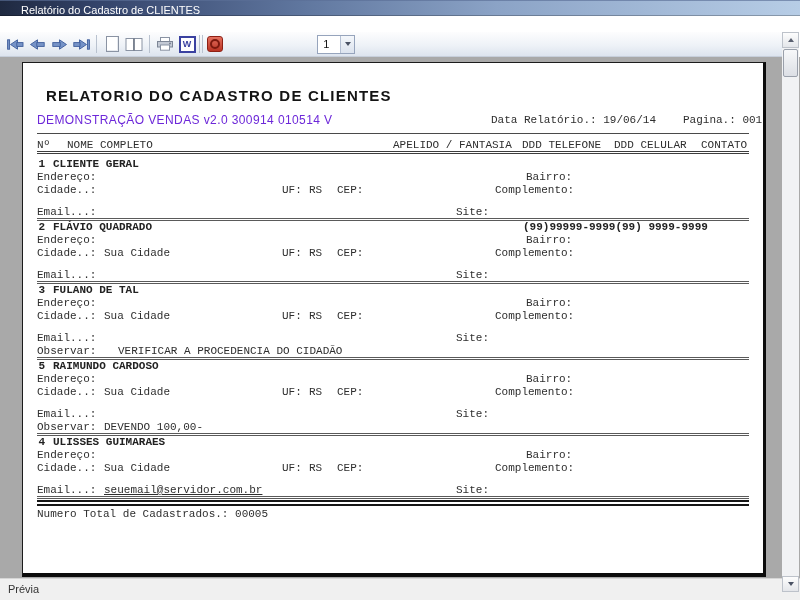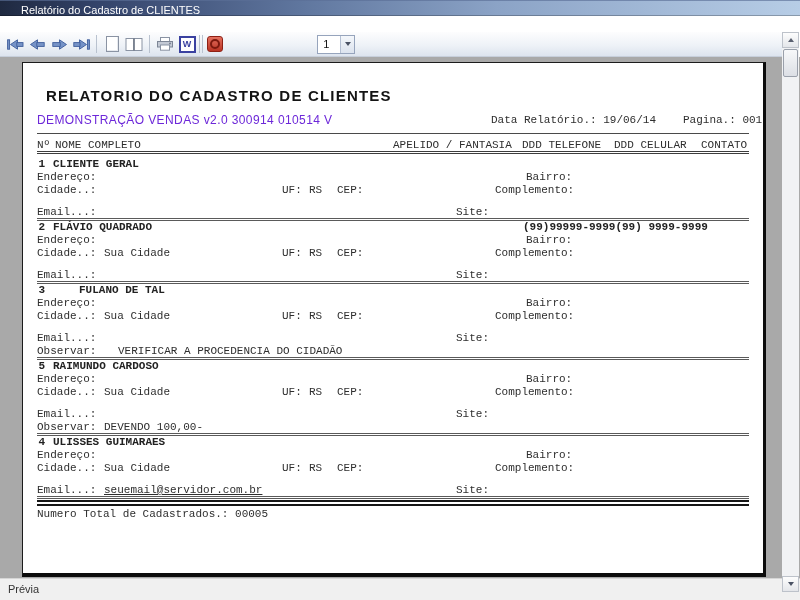--- a/index.html
+++ b/index.html
@@ -165,21 +165,21 @@
   </div>
 
   <div class="content">
     <div class="page">
       <div class="rpt-title">RELATORIO DO CADASTRO DE CLIENTES</div>
       <div class="rpt-sub">DEMONSTRAÇÃO VENDAS v2.0 300914 010514 V</div>
       <span class="m" style="left:468px;top:52px;">Data Relatório.: 19/06/14</span>
       <span class="m" style="left:660px;top:52px;">Pagina.: 001</span>
       <div class="rule1"></div>
       <span class="m" style="left:14px;top:77px;">Nº</span>
-      <span class="m" style="left:32px;top:77px;">NOME COMPLETO</span>
+      <span class="m" style="left:44px;top:77px;">NOME COMPLETO</span>
       <span class="m" style="left:370px;top:77px;">APELIDO / FANTASIA</span>
       <span class="m" style="left:499px;top:77px;">DDD TELEFONE</span>
       <span class="m" style="left:591px;top:77px;">DDD CELULAR</span>
       <span class="m" style="left:678px;top:77px;">CONTATO</span>
       <div class="rule2"></div>
 
     <span class="m b num" style="left: 8px; top: 96px;">1</span>
         <span class="m b" style="left: 30px; top: 96px;">CLIENTE GERAL</span>
         <span class="m" style="left: 14px; top: 109px;">Endereço:</span>
         <span class="m" style="left: 503px; top: 109px;">Bairro:</span>
@@ -199,21 +199,21 @@
         <span class="m" style="left: 14px; top: 185px;">Cidade..:</span>
         <span class="m" style="left: 81px; top: 185px;">Sua Cidade</span>
         <span class="m" style="left: 259px; top: 185px;">UF:</span>
         <span class="m" style="left: 286px; top: 185px;">RS</span>
         <span class="m" style="left: 314px; top: 185px;">CEP:</span>
         <span class="m" style="left: 472px; top: 185px;">Complemento:</span>
         <span class="m" style="left: 14px; top: 207px;">Email...:</span>
         <span class="m" style="left: 433px; top: 207px;">Site:</span>
         <div class="sep" style="top: 218px;"></div>
         <span class="m b num" style="left: 8px; top: 222px;">3</span>
-        <span class="m b" style="left: 30px; top: 222px; margin-left: 26px;">FULANO DE TAL</span>
+        <span class="m b" style="left: 30px; top: 222px;">FULANO DE TAL</span>
         <span class="m" style="left: 14px; top: 235px;">Endereço:</span>
         <span class="m" style="left: 503px; top: 235px;">Bairro:</span>
         <span class="m" style="left: 14px; top: 248px;">Cidade..:</span>
         <span class="m" style="left: 81px; top: 248px;">Sua Cidade</span>
         <span class="m" style="left: 259px; top: 248px;">UF:</span>
         <span class="m" style="left: 286px; top: 248px;">RS</span>
         <span class="m" style="left: 314px; top: 248px;">CEP:</span>
         <span class="m" style="left: 472px; top: 248px;">Complemento:</span>
         <span class="m" style="left: 14px; top: 270px;">Email...:</span>
         <span class="m" style="left: 433px; top: 270px;">Site:</span>

